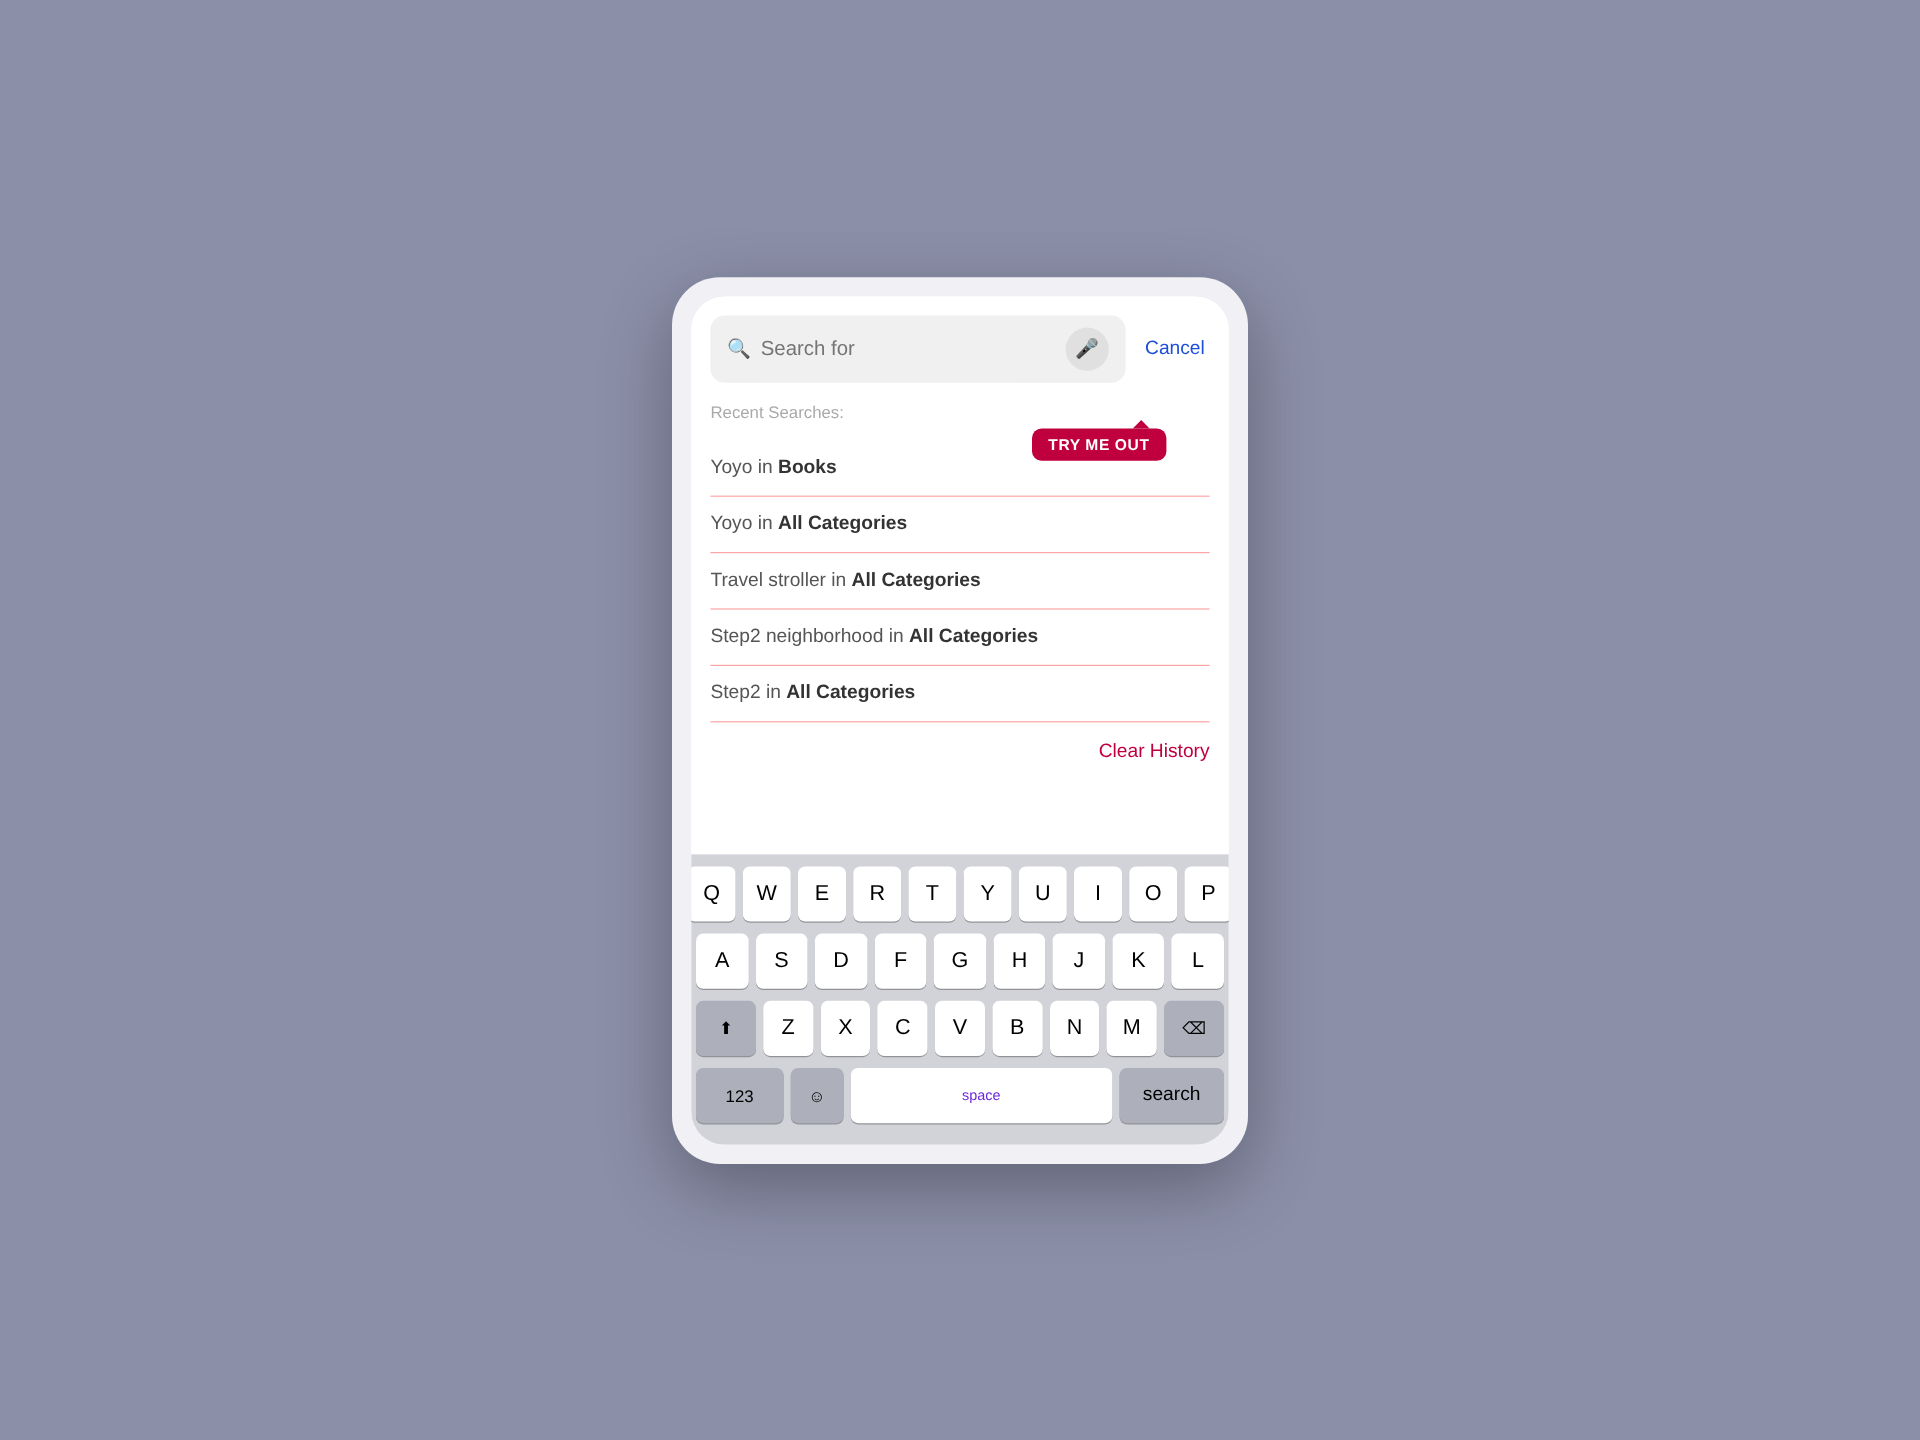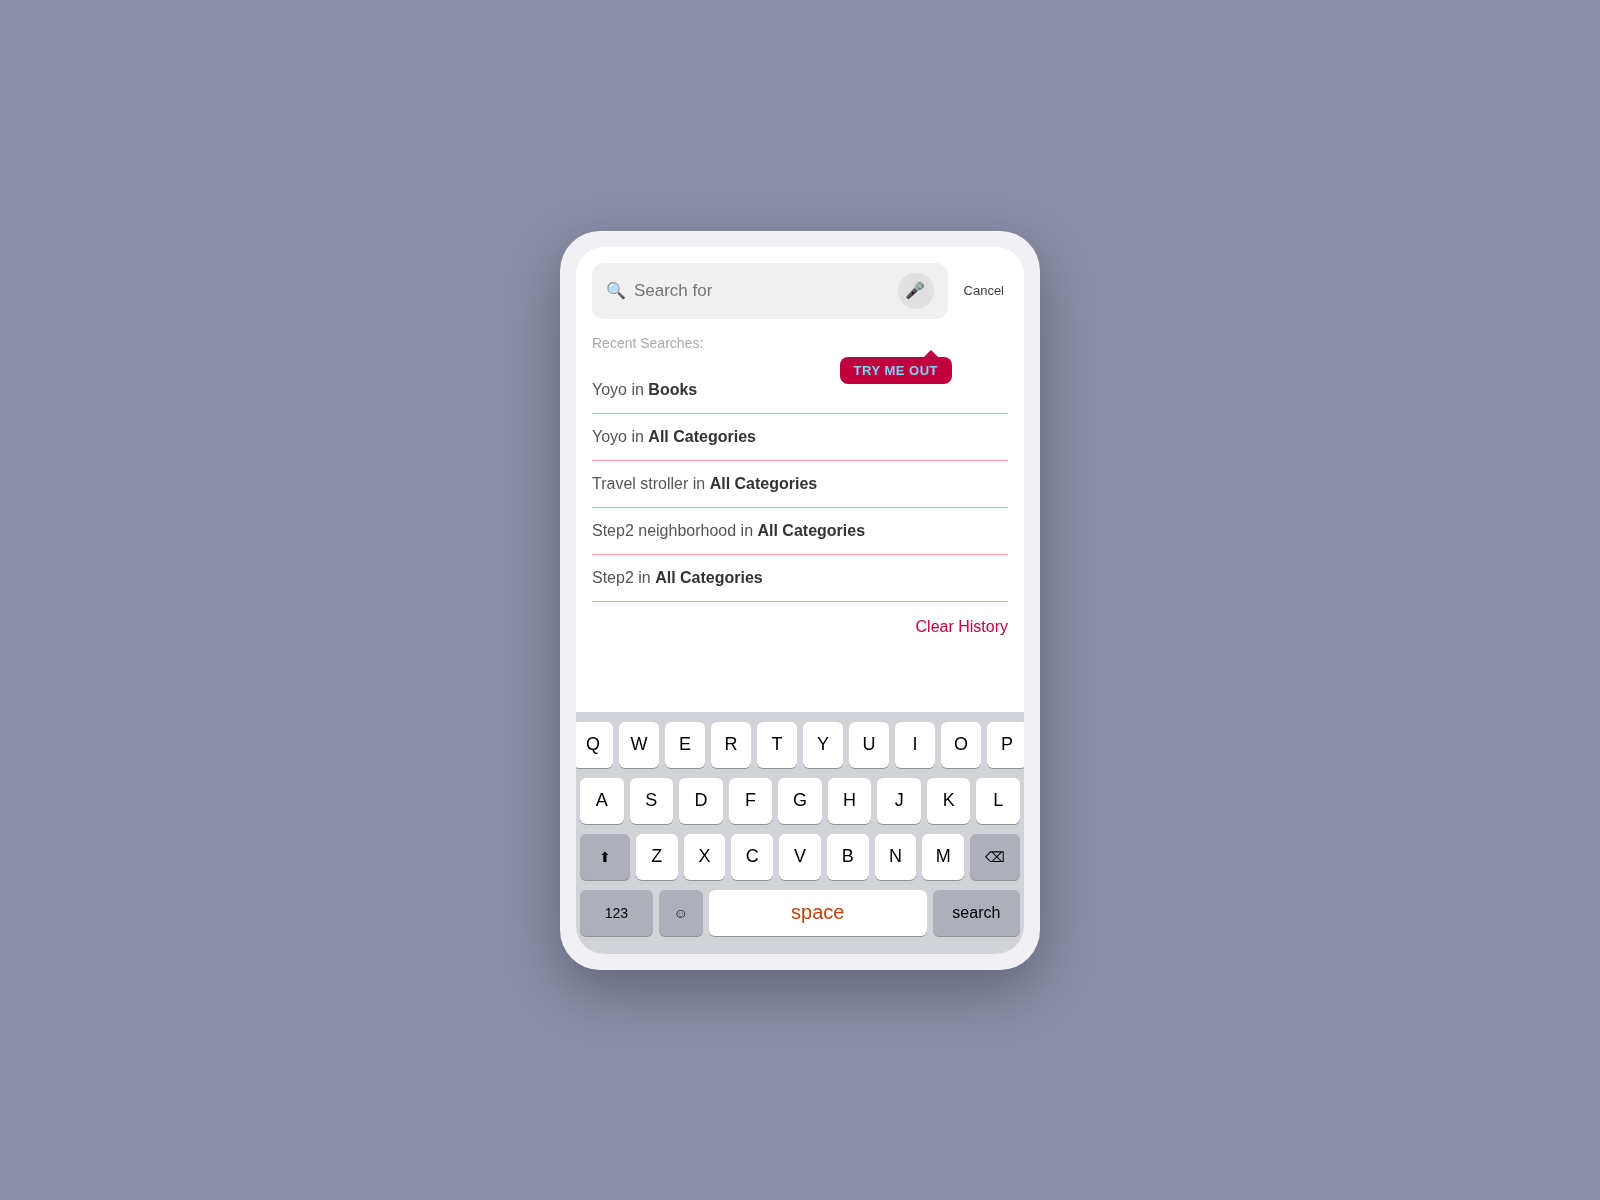--- a/index.html
+++ b/index.html
@@ -77,23 +77,23 @@
     }
 
     .mic-icon {
       font-size: 16px;
       color: #888;
     }
 
     .try-me-bubble {
       position: absolute;
       top: 38px;
-      right: 72px;
+      right: 52px;
       background: #c0003e;
-      color: #7dd3fc;
+      color: #ffffff;
       font-size: 13px;
       font-weight: 700;
       padding: 6px 14px;
       border-radius: 8px;
       z-index: 10;
       letter-spacing: 0.5px;
     }
 
     .try-me-bubble::before {
       content: '';
@@ -101,22 +101,22 @@
       top: -7px;
       right: 14px;
       border-left: 7px solid transparent;
       border-right: 7px solid transparent;
       border-bottom: 7px solid #c0003e;
     }
 
     .cancel-button {
       background: none;
       border: none;
-      color: #404040;
-      font-size: 13px;
+      color: #1d4ed8;
+      font-size: 16px;
       cursor: pointer;
       white-space: nowrap;
       padding: 4px;
     }
 
     
     .recent-section {
       padding: 16px 16px 0 16px;
       background: #ffffff;
     }
@@ -209,22 +209,22 @@
 
     .key-backspace {
       min-width: 50px;
       flex: 0.9;
     }
 
     .key-space {
       background: #ffffff;
       flex: 3;
       max-width: none;
-      font-size: 20px;
-      color: #c2410c;
+      font-size: 12px;
+      color: #6d28d9;
     }
 
     .key-search {
       background: #adb0ba;
       min-width: 70px;
       flex: 1.2;
       max-width: none;
       font-size: 16px;
       color: #000;
     }

